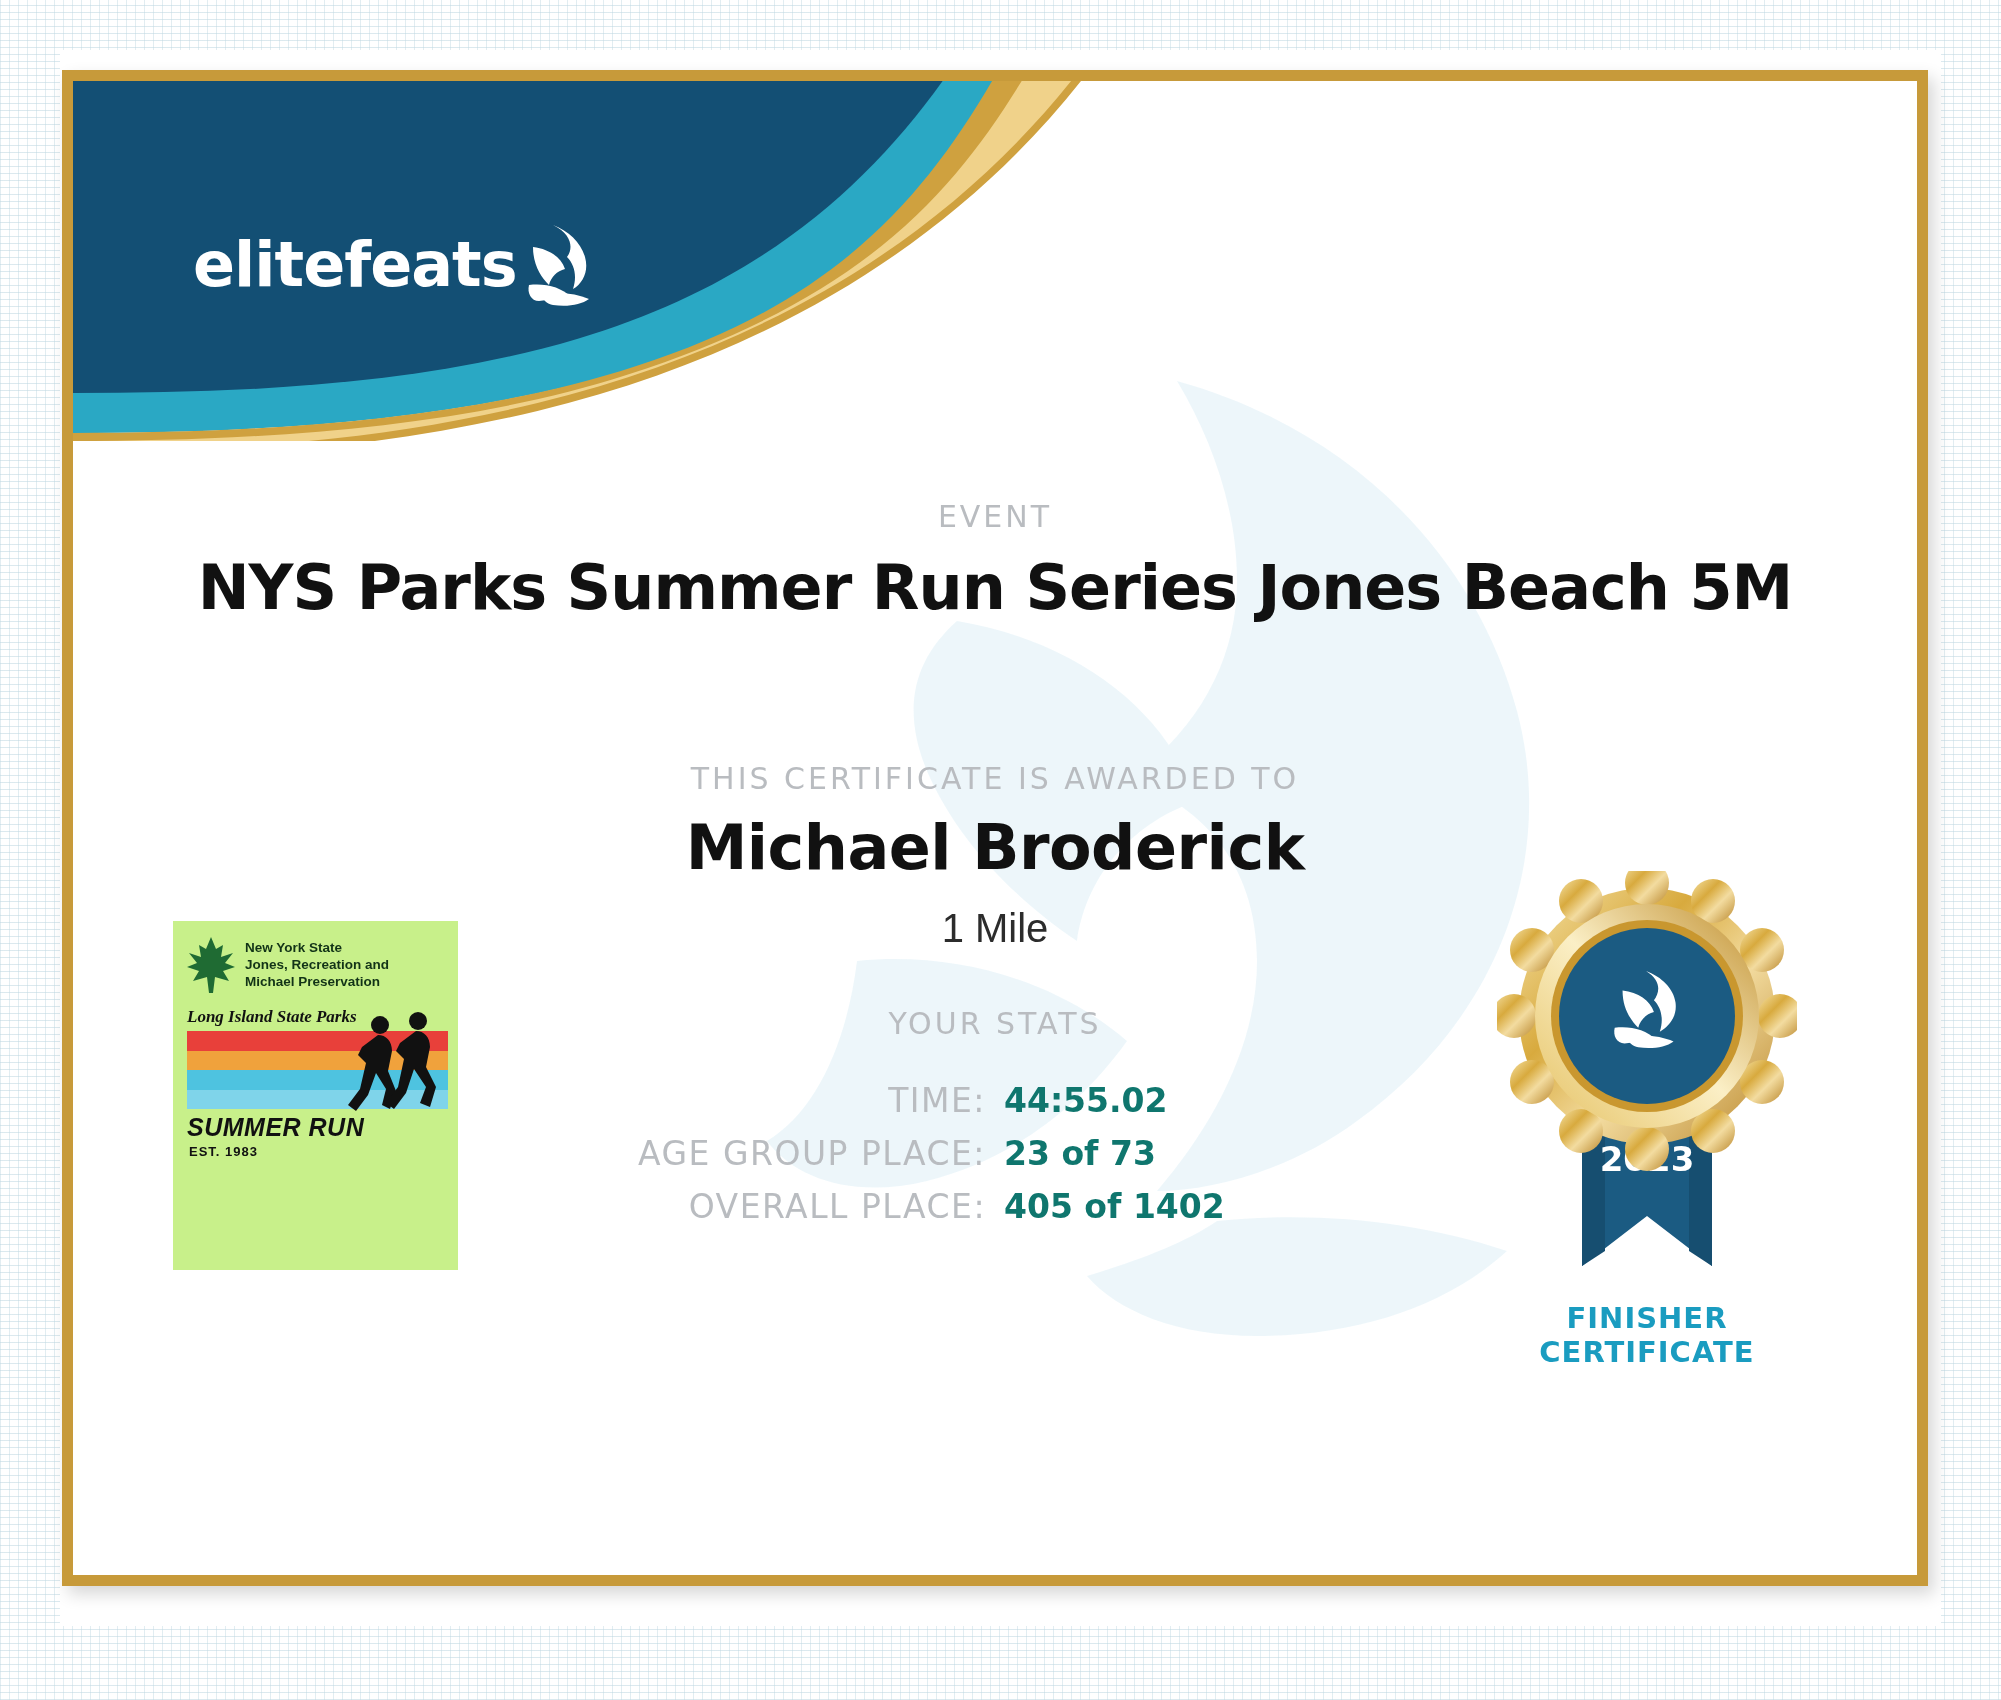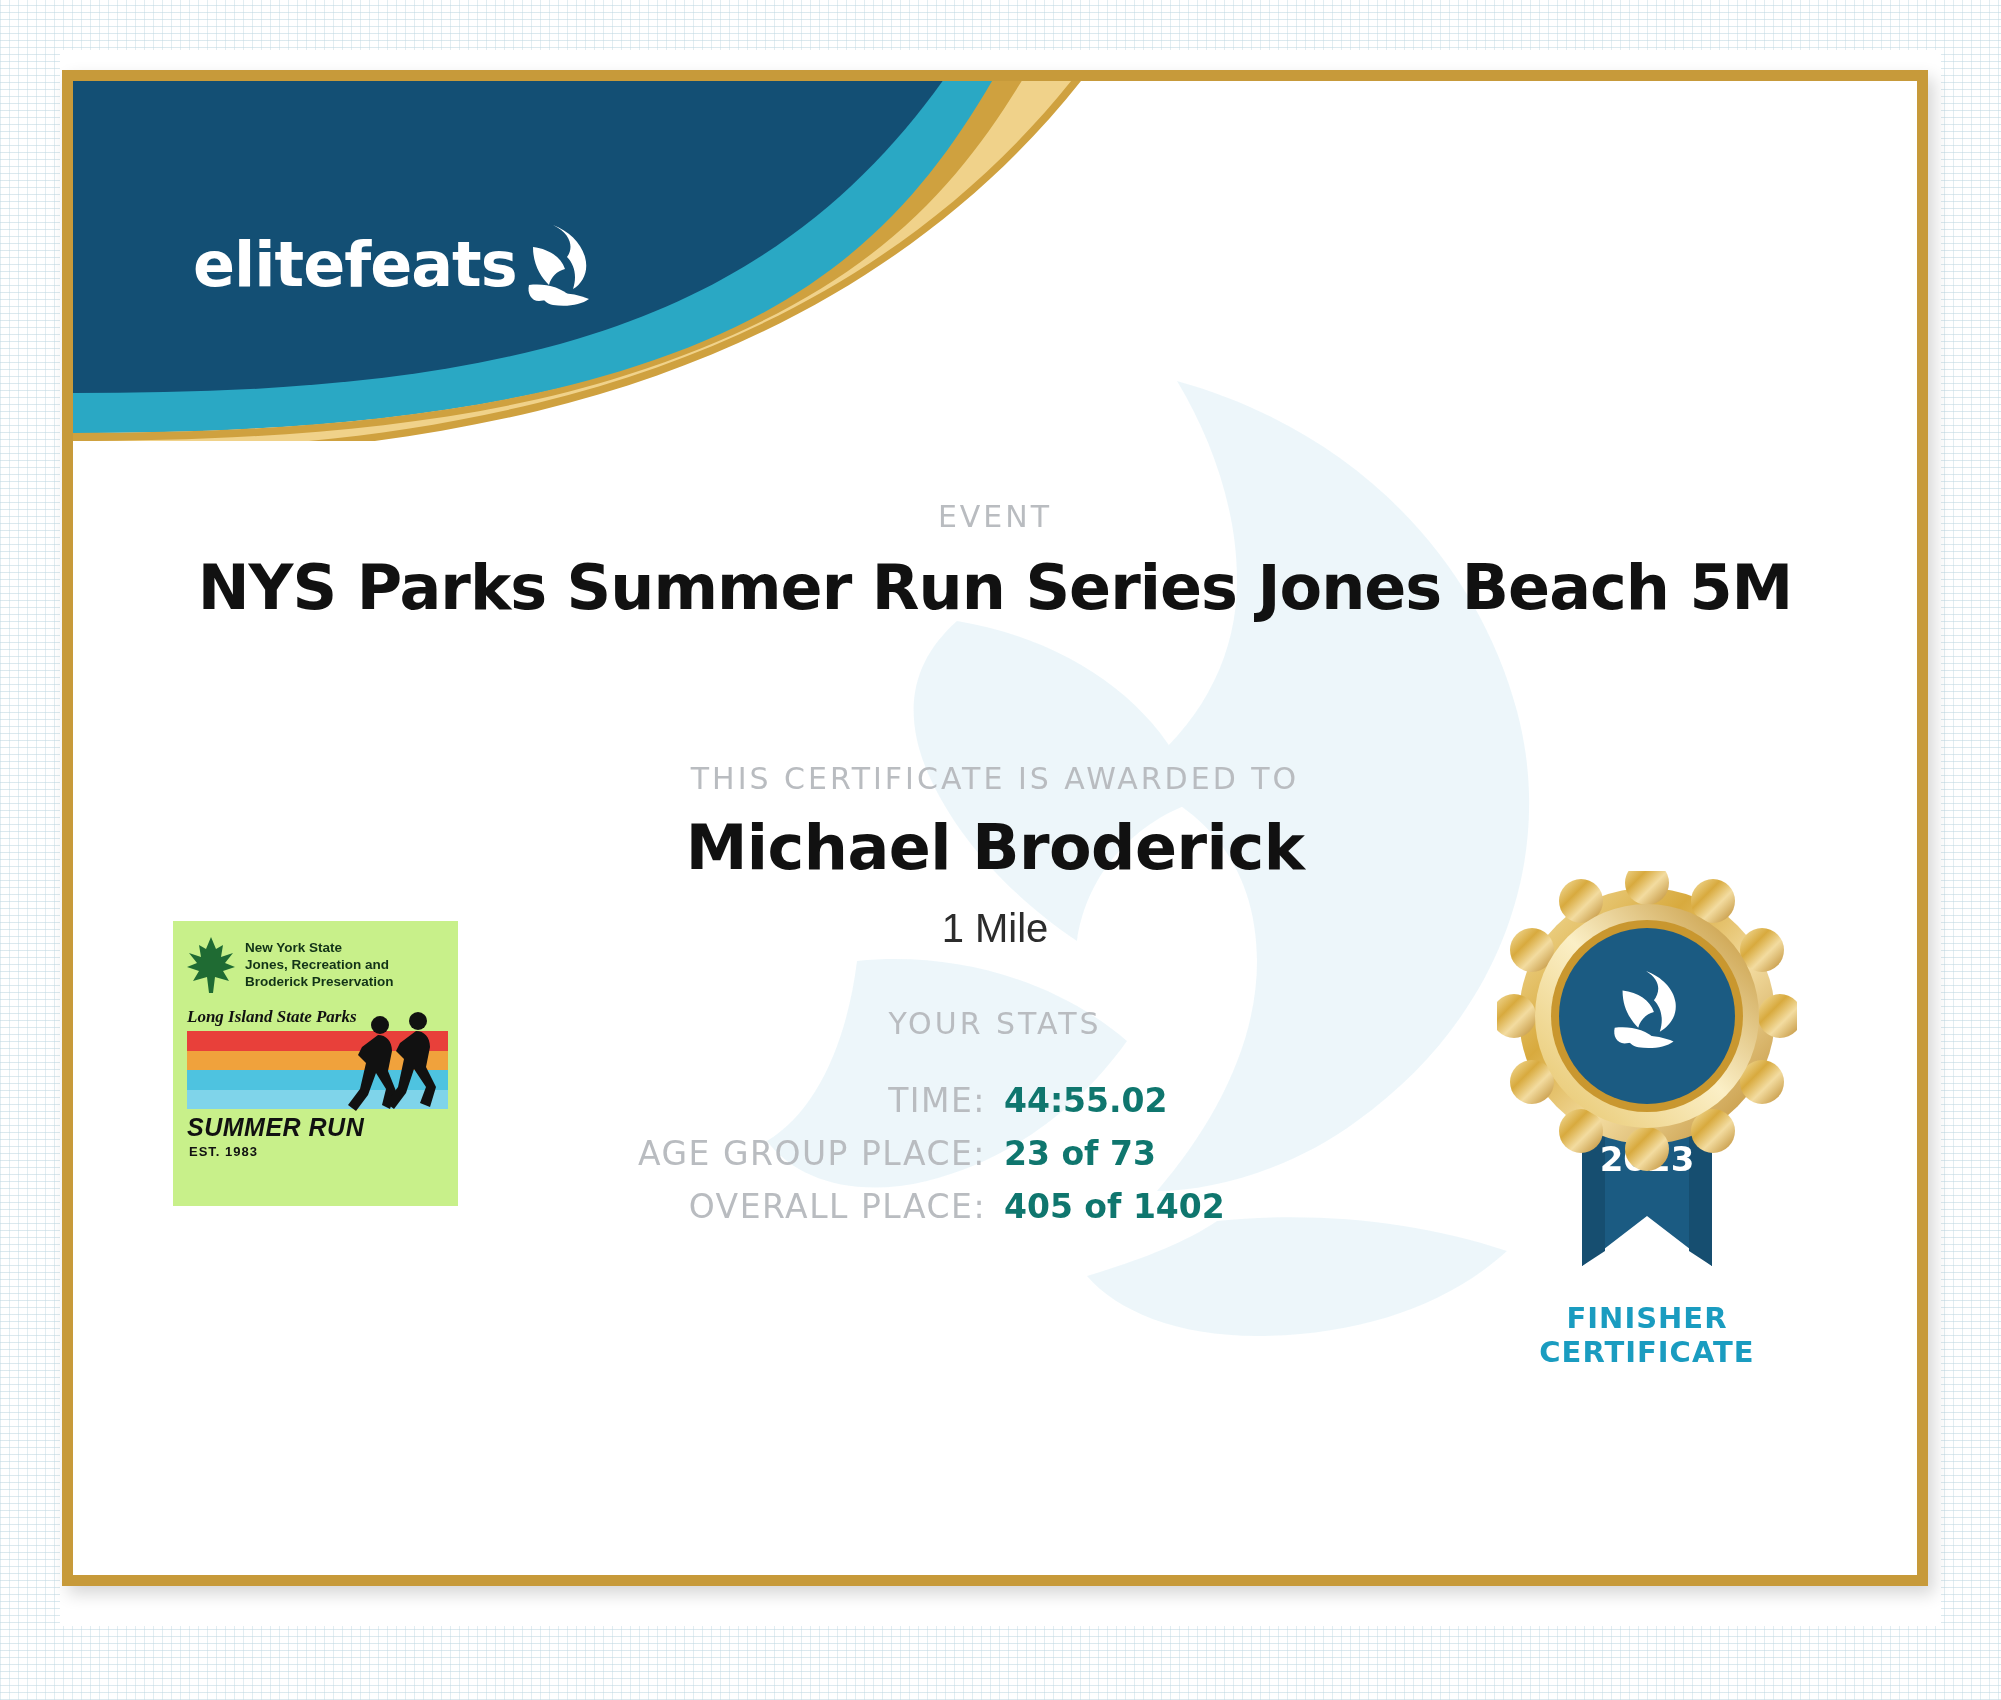--- a/index.html
+++ b/index.html
@@ -163,21 +163,21 @@
     font-weight: 700;
     font-family: "DejaVu Sans", sans-serif;
   }
 
   
   .sponsor {
     position: absolute;
     left: 100px;
     top: 840px;
     width: 285px;
-    height: 285px;
+    height: 349px;
     background: #c8f08a;
     box-sizing: border-box;
     overflow: hidden;
   }
   .sponsor-top {
     display: flex;
     align-items: flex-start;
     padding: 14px 10px 0 12px;
     gap: 8px;
   }
@@ -327,21 +327,21 @@
 
     <div class="sponsor">
       <div class="sponsor-top">
         <svg class="leaf" viewBox="0 0 52 60">
           <path d="M26 2 L31 14 L38 10 L36 22 L48 18 L40 28 L50 32 L38 36 L44 46 L30 42 L28 58 L24 58
                    L22 42 L8 46 L14 36 L2 32 L12 28 L4 18 L16 22 L14 10 L21 14 Z" fill="#1f6b33"></path>
         </svg>
         <div class="sponsor-agency">
           <div>New York State</div>
           <div>Jones, Recreation and</div>
-          <div>Broderick Preservation</div>
+          <div>Michael Preservation</div>
         </div>
       </div>
 
       <div class="sponsor-lisp">Long Island State Parks</div>
 
       <div class="stripes">
         <div class="stripe s1"></div>
         <div class="stripe s2"></div>
         <div class="stripe s3"></div>
         <div class="stripe s4"></div>

